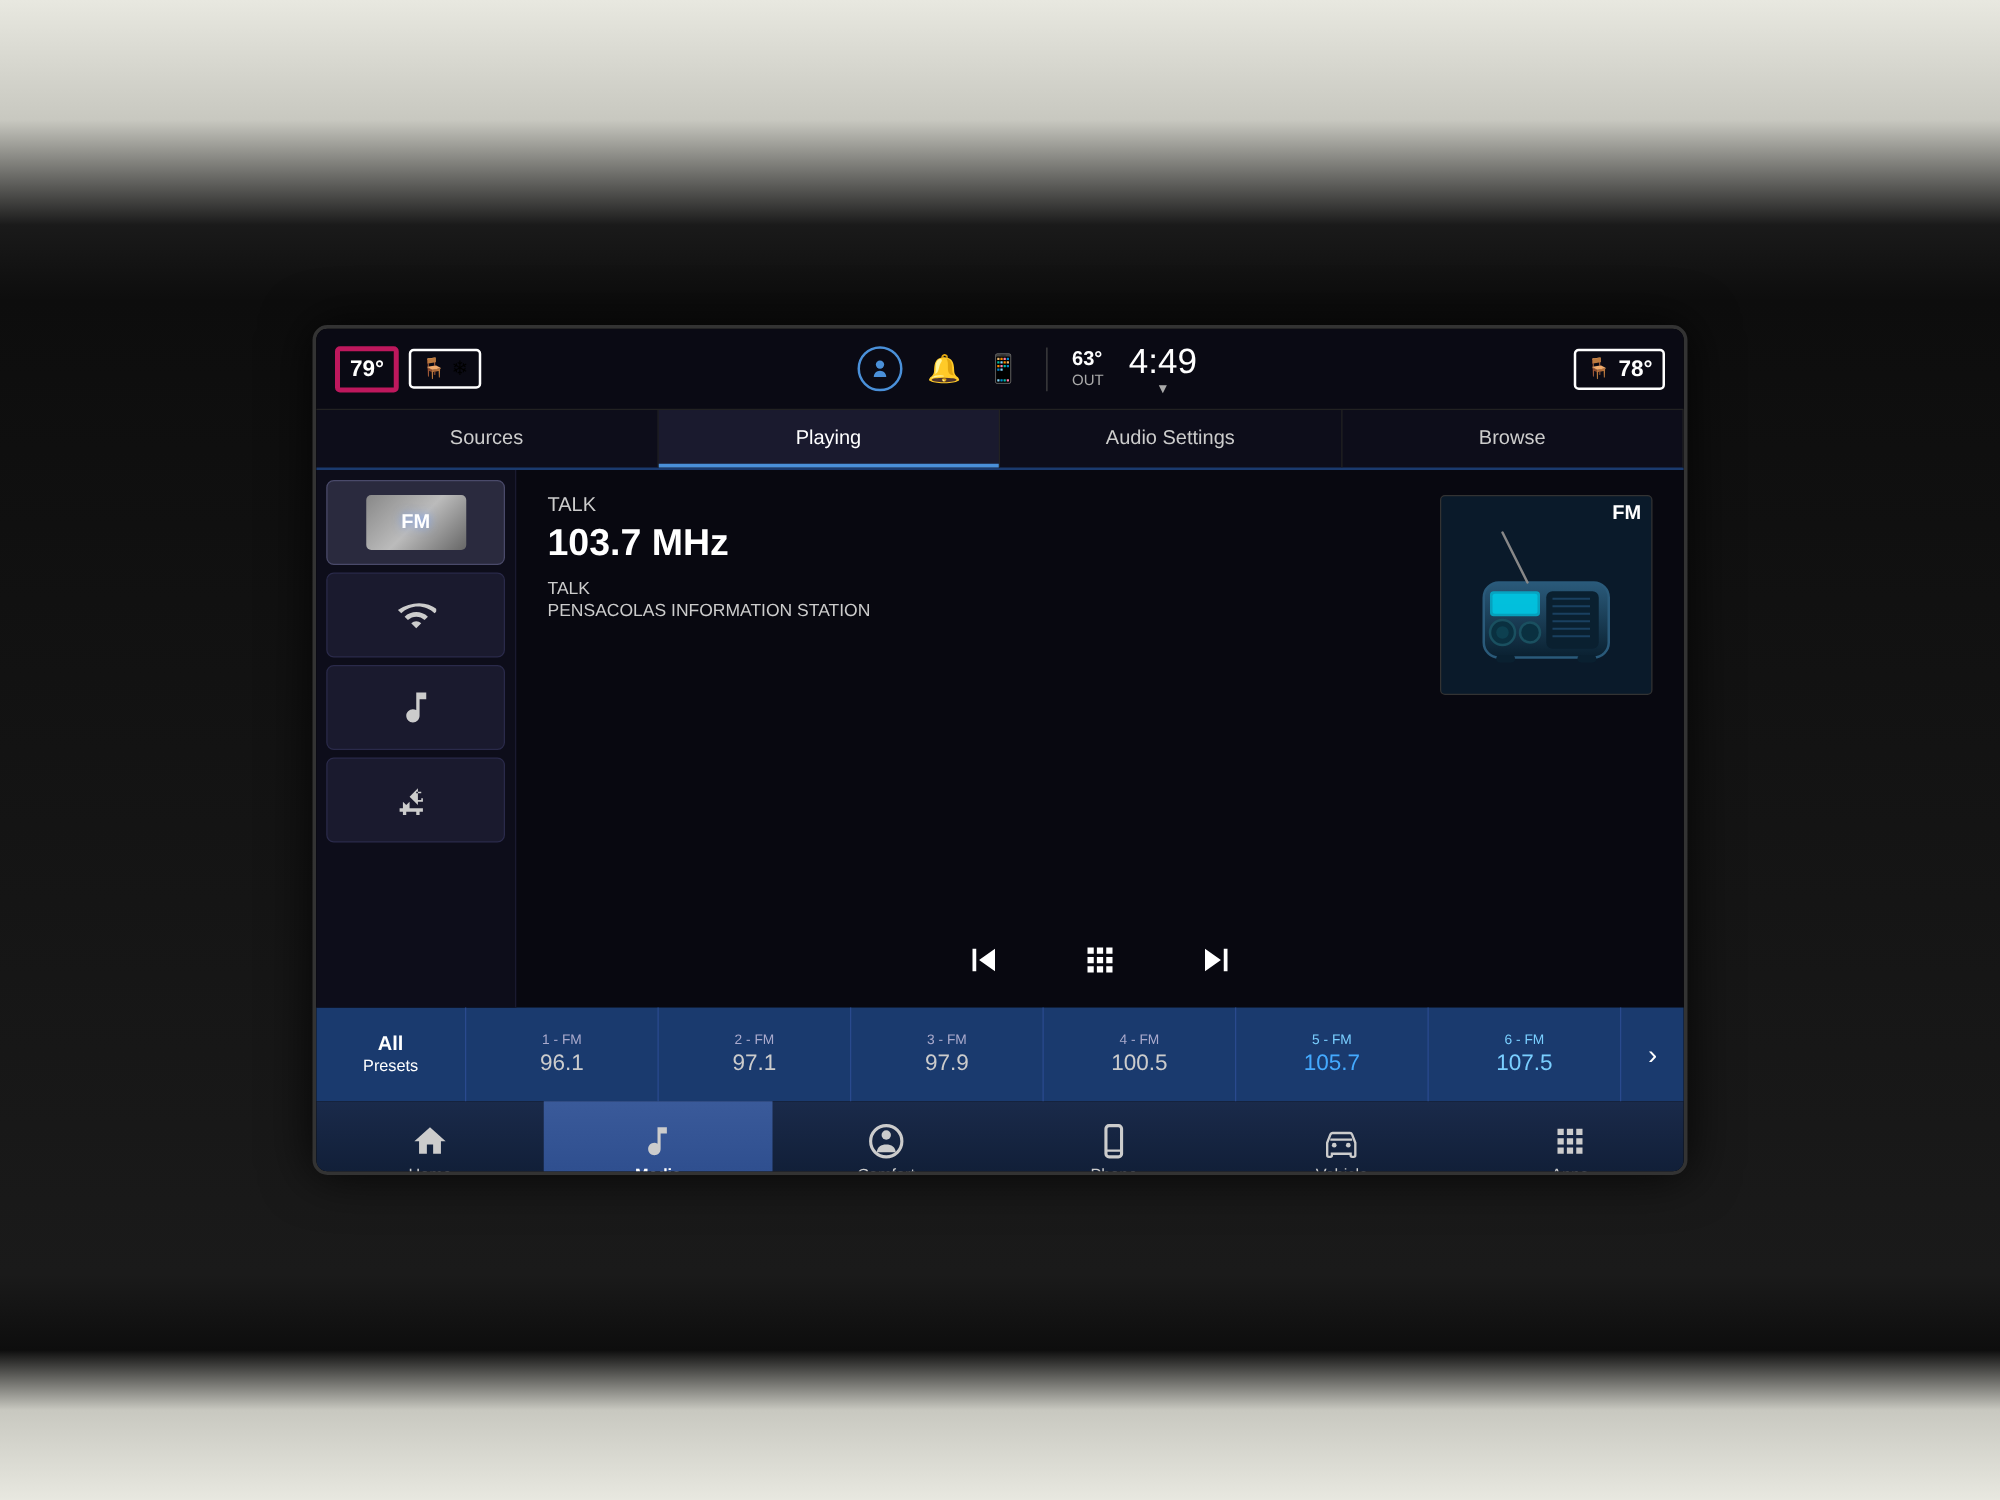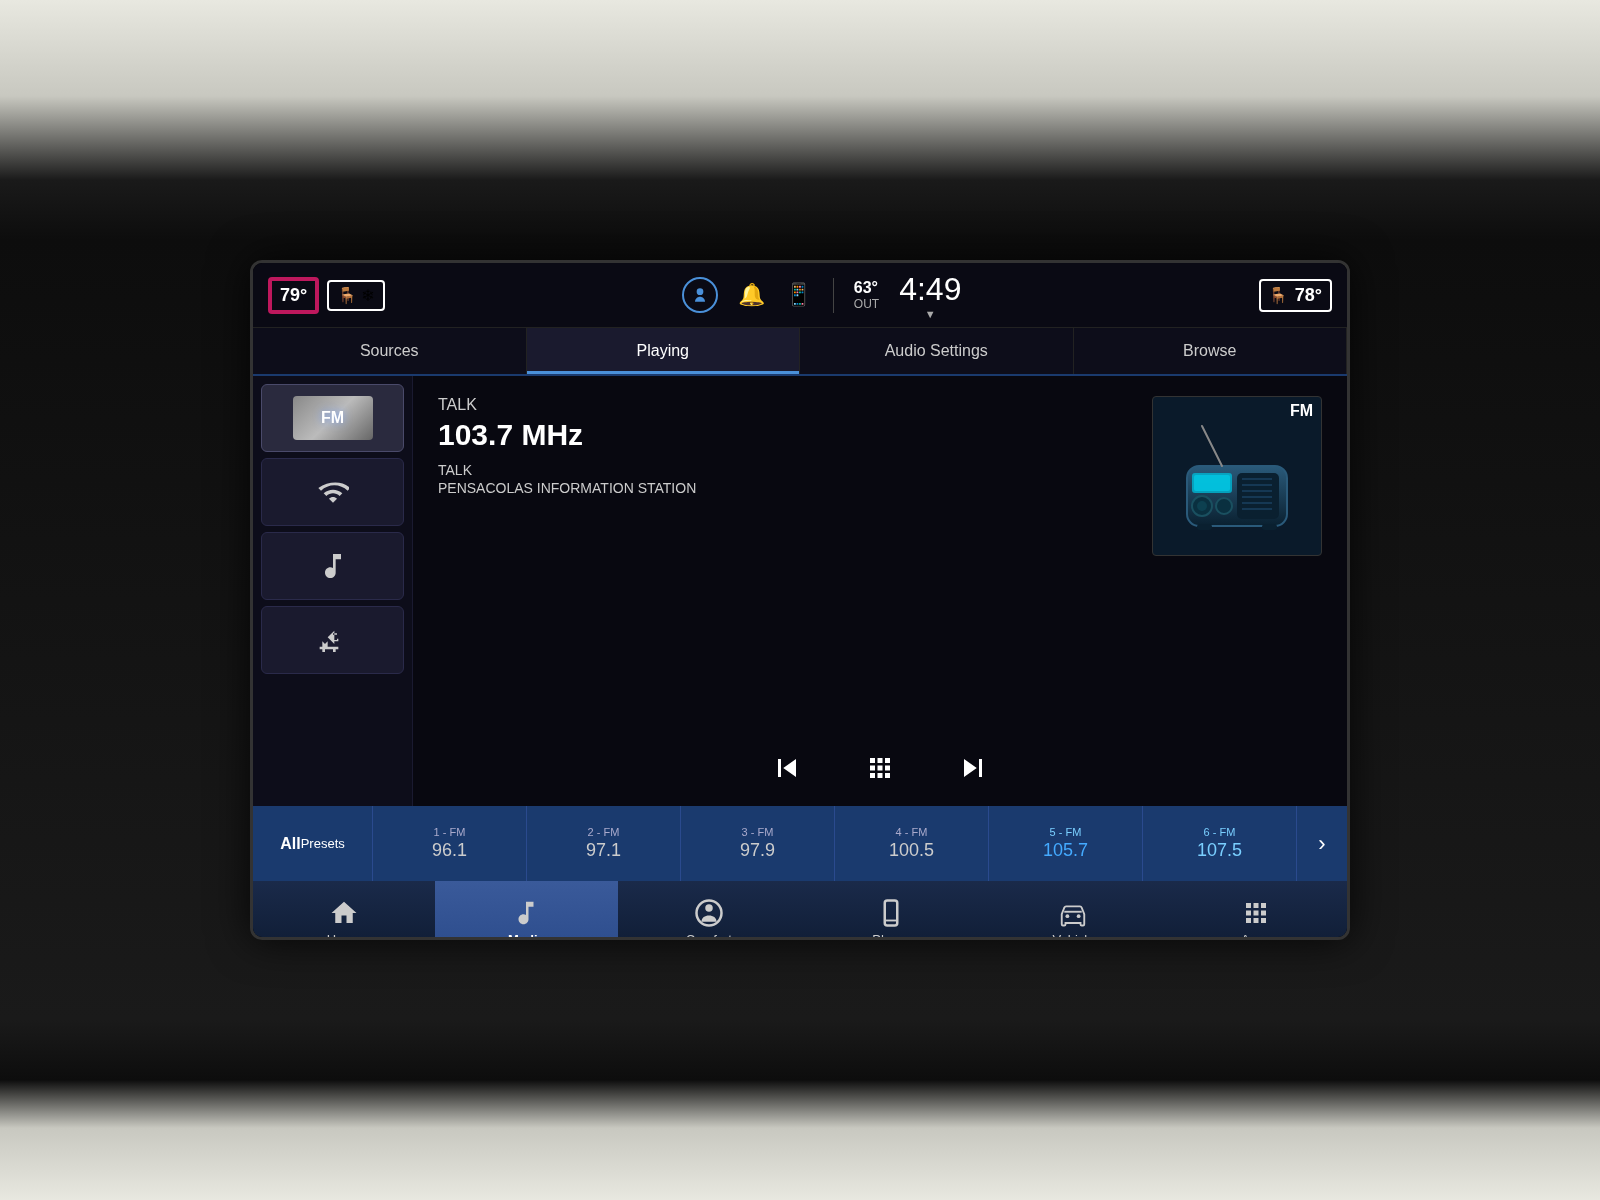--- a/index.html
+++ b/index.html
@@ -322,21 +322,21 @@
       width: 100%;
       height: 75px;
       background: #1a3a6e;
       display: flex;
       align-items: center;
     }
 
     .preset-all {
       width: 120px;
       display: flex;
-      flex-direction: row;
+      flex-direction: column;
       align-items: center;
       justify-content: center;
       color: #fff;
       font-size: 13px;
       height: 100%;
       border-right: 1px solid #2a4a8e;
       cursor: pointer;
     }
 
     .preset-item {
@@ -435,21 +435,21 @@
           </svg>
         </div>
         <div class="status-icon" style="font-size:22px;">🔔</div>
         <div class="status-icon" style="font-size:22px;">📱</div>
         <div class="divider-v"></div>
         <div class="temp-outside">
           <div style="font-size:16px;color:#fff;font-weight:bold;">63°</div>
           <div style="font-size:12px;color:#aaa;">OUT</div>
         </div>
         <div class="clock">
-          <span style="font-size:32px;font-weight:300;color:#fff;">4:49</span>
+          <span style="font-size:28px;font-weight:300;color:#fff;">4:49</span>
           <span style="font-size:11px;color:#aaa;">▼</span>
         </div>
       </div>
 
       <div class="status-right">
         <div class="temp-box-right">
           <span style="font-size:16px;">🪑</span>
           <span>78°</span>
         </div>
       </div>

